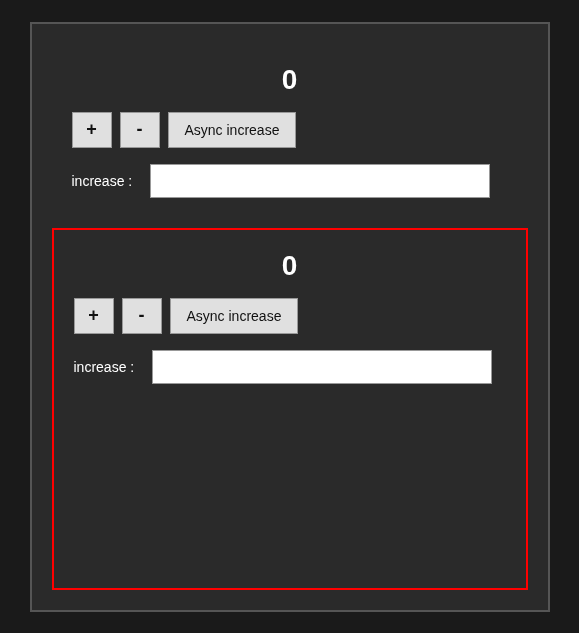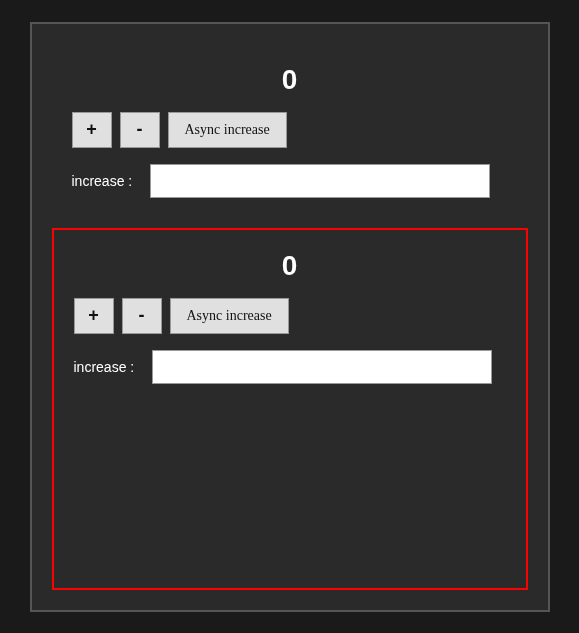--- a/index.html
+++ b/index.html
@@ -78,21 +78,20 @@
       height: 36px;
       padding: 0 16px;
       background: #e0e0e0;
       border: 1px solid #999;
       color: #111;
       font-size: 14px;
       cursor: pointer;
       display: flex;
       align-items: center;
       justify-content: center;
-      font-family: Liberation Serif, serif;
     }
 
     .increase-row {
       display: flex;
       flex-direction: row;
       align-items: center;
       gap: 18px;
       width: 100%;
       padding-left: 10px;
     }

